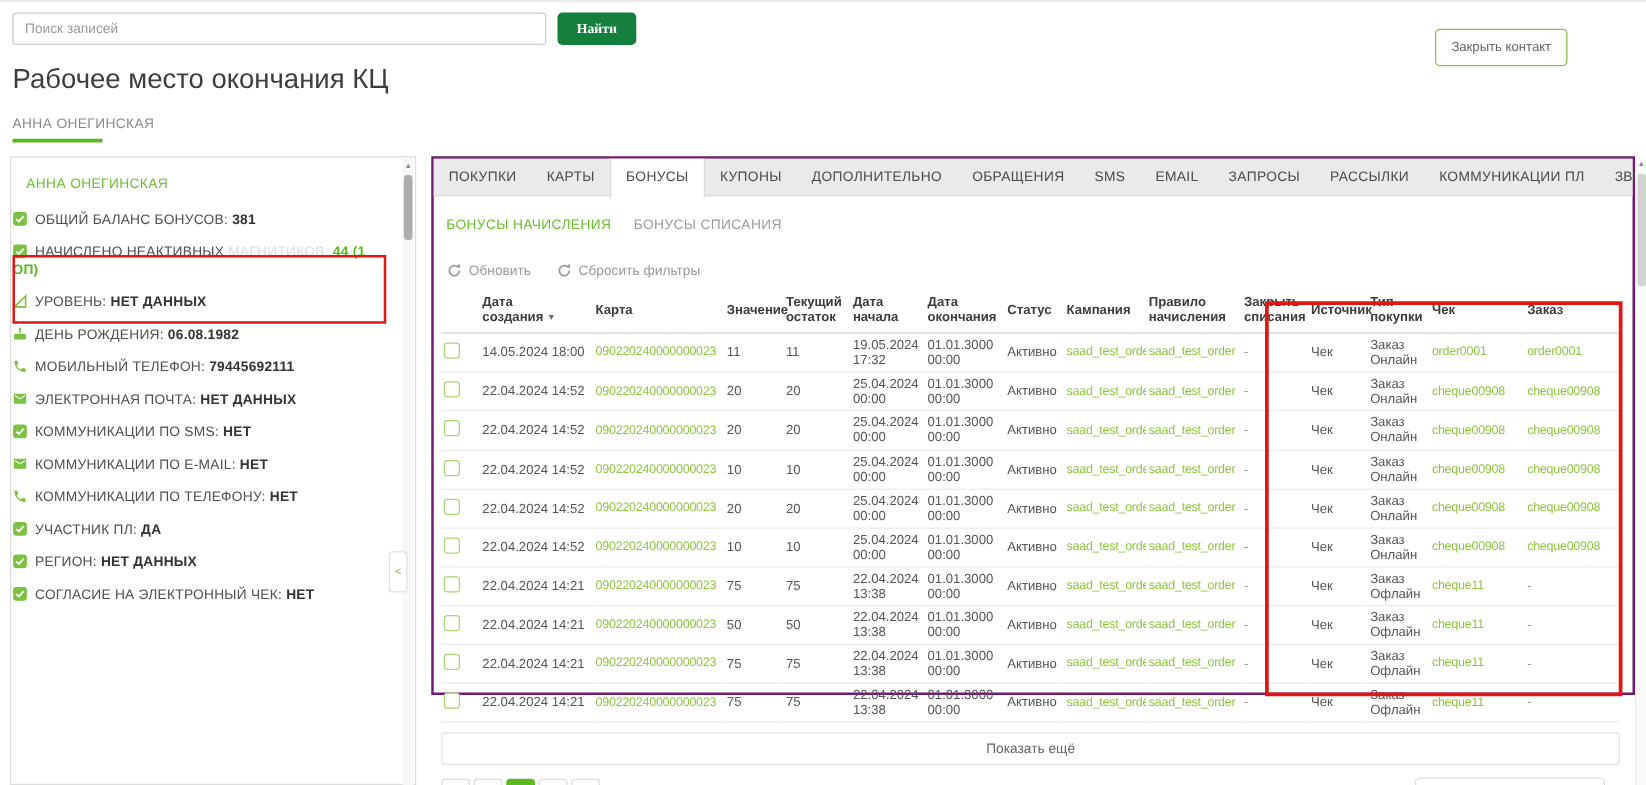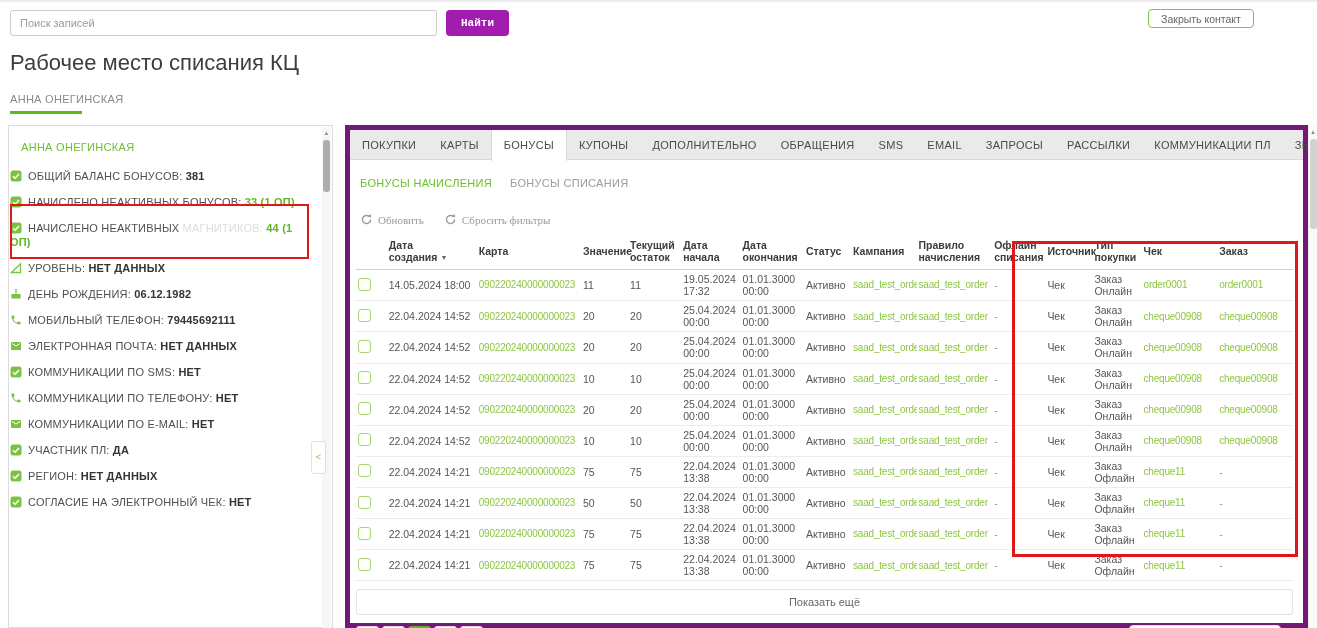--- a/index.html
+++ b/index.html
@@ -15,25 +15,25 @@
 
   
   .search-input {
     position:absolute; left:10px; top:10px; width:427px; height:26px;
     border:1px solid #ccc; border-radius:3px; padding:0 9px;
     font-size:11px; color:#333; font-family:inherit; outline:none;
   }
   .search-input::placeholder { color:#9a9a9a; }
   .find-btn {
     position:absolute; left:446px; top:10px; width:63px; height:26px;
-    background:#a21caf; border:none; border-radius:4px;
-    color:#fff; font-size:11px; font-weight:bold; font-family:Liberation Mono, monospace; cursor:pointer;
+    background:#15803d; border:none; border-radius:4px;
+    color:#fff; font-size:11px; font-weight:bold; font-family:Liberation Serif, serif; cursor:pointer;
   }
   .close-btn {
-    position:absolute; left:1148px; top:9px; width:106px; height:19px;
+    position:absolute; left:1148px; top:23px; width:106px; height:30px;
     background:#fff; border:1.5px solid #7ec63e; border-radius:4px;
     color:#666; font-size:10.5px; font-family:inherit; cursor:pointer;
   }
   .page-title { position:absolute; left:10px; top:50px; font-size:22px; font-weight:400; color:#3d3d3d; }
   .person-tab { position:absolute; left:10px; top:93px; font-size:11px; color:#8a8a8a; letter-spacing:.3px; }
   .person-underline { position:absolute; left:10px; top:111px; width:72px; height:3px; background:#5cb821; }
 
   
   .sidebar {
     position:absolute; left:8px; top:125px; width:325px; height:503px;
@@ -50,31 +50,31 @@
   .sb-scroll .arrow { display:block; text-align:center; font-size:6px; color:#8a8a8a; padding-top:3px; }
   .sb-scroll .thumb { position:absolute; left:1px; top:13px; width:7px; height:52px; background:#adadad; border-radius:3px; }
   .collapse-tab {
     position:absolute; left:311px; top:441px; width:15px; height:33px;
     background:#fff; border:1px solid #e0e0e0; border-radius:3px;
     color:#8bc34a; font-size:9px; line-height:31px; text-align:center; cursor:pointer; z-index:2;
   }
 
   
   .main {
-    position:absolute; left:345px; top:125px; width:963px; height:503px;
-    background:#fff; border:5px solid #701a75;
+    position:absolute; left:345px; top:125px; width:963px; height:431px;
+    background:#fff; border:2px solid #701a75;
   }
   .tabstrip { display:flex; background:#eaeaea; border-bottom:1px solid #d9d9d9; height:30px; }
   .tab { padding:0 12px; height:30px; line-height:30px; font-size:11px; color:#4a4a4a; letter-spacing:.3px; cursor:pointer; white-space:nowrap; }
   .tab.active { background:#fff; border-left:1px solid #d9d9d9; border-right:1px solid #d9d9d9; height:31px; margin-bottom:-1px; position:relative; z-index:1; }
   .subtabs { display:flex; gap:18px; padding:17px 10px 0 10px; }
   .subtab { font-size:11px; letter-spacing:.3px; color:#9b9b9b; cursor:pointer; }
   .subtab.active { color:#6abf2e; }
   .toolbar { display:flex; gap:20px; padding:24px 10px 2px 10px; }
-  .tbtn { display:flex; align-items:center; gap:5px; background:none; border:none; color:#9a9a9a; font-size:11px; font-family:Liberation Serif, serif; cursor:pointer; }
+  .tbtn { display:flex; align-items:center; gap:5px; background:none; border:none; color:#9a9a9a; font-size:11px; font-family:Liberation Sans, sans-serif; cursor:pointer; }
   .tbtn .ic { margin-right:0; width:13px; height:13px; vertical-align:middle; }
 
   
   .table-wrap { padding:8px 10px 0 6px; }
   table { width:100%; border-collapse:collapse; table-layout:fixed; }
   th {
     text-align:left; font-size:10.5px; font-weight:bold; color:#3c3c3c;
     padding:3px 4px 6px 2px; vertical-align:middle; line-height:1.15;
     border-bottom:1px solid #cfcfcf;
   }
@@ -114,63 +114,59 @@
 </style>
 </head>
 <body>
 
 <div class="top-strip"></div>
 
 <input class="search-input" placeholder="Поиск записей" style="">
 <button class="find-btn">Найти</button>
 <button class="close-btn">Закрыть контакт</button>
 
-<div class="page-title">Рабочее место списания КЦ</div>
+<div class="page-title">Рабочее место окончания КЦ</div>
 <div class="person-tab">АННА ОНЕГИНСКАЯ</div>
 <div class="person-underline"></div>
 
 <div class="sidebar">
   <div class="sidebar-title">АННА ОНЕГИНСКАЯ</div>
   <ul class="sidebar-list" id="sidebar-list">
       <li><span class="ic"><svg width="12" height="12" viewBox="0 0 12 12">
             <rect x="0.5" y="0.5" width="11" height="11" rx="2.5" fill="#7cc242"></rect>
             <path d="M3 6.3 L5.1 8.2 L9 3.9" stroke="#fff" stroke-width="1.5" fill="none"></path>
           </svg></span><span>ОБЩИЙ БАЛАНС БОНУСОВ:</span><span class="val"> 381</span></li>
       <li><span class="ic"><svg width="12" height="12" viewBox="0 0 12 12">
             <rect x="0.5" y="0.5" width="11" height="11" rx="2.5" fill="#7cc242"></rect>
             <path d="M3 6.3 L5.1 8.2 L9 3.9" stroke="#fff" stroke-width="1.5" fill="none"></path>
-          </svg></span><span>НАЧИСЛЕНО НЕАКТИВНЫХ БОНУСОВ:</span><span class="val green"> 33 (1 ОП)</span></li>
-      <li><span class="ic"><svg width="12" height="12" viewBox="0 0 12 12">
-            <rect x="0.5" y="0.5" width="11" height="11" rx="2.5" fill="#7cc242"></rect>
-            <path d="M3 6.3 L5.1 8.2 L9 3.9" stroke="#fff" stroke-width="1.5" fill="none"></path>
           </svg></span><span>НАЧИСЛЕНО НЕАКТИВНЫХ</span><span class="faint"> МАГНИТИКОВ:</span><span class="val green"> 44 (1 ОП)</span></li>
       <li><span class="ic"><svg width="12" height="12" viewBox="0 0 12 12">
             <path d="M1.5 10.5 L10.5 10.5 L10.5 1.8 Z" fill="none" stroke="#7cc242" stroke-width="1.3"></path>
           </svg></span><span>УРОВЕНЬ:</span><span class="val"> НЕТ ДАННЫХ</span></li>
       <li><span class="ic"><svg width="12" height="12" viewBox="0 0 12 12">
             <rect x="1.3" y="6" width="9.4" height="4.6" rx="0.8" fill="#7cc242"></rect>
             <rect x="5.4" y="3" width="1.2" height="2.6" fill="#7cc242"></rect>
             <circle cx="6" cy="1.9" r="1" fill="#7cc242"></circle>
-          </svg></span><span>ДЕНЬ РОЖДЕНИЯ:</span><span class="val"> 06.12.1982</span></li>
+          </svg></span><span>ДЕНЬ РОЖДЕНИЯ:</span><span class="val"> 06.08.1982</span></li>
       <li><span class="ic"><svg width="12" height="12" viewBox="0 0 24 24">
             <path fill="#7cc242" d="M6.62 10.79c1.44 2.83 3.76 5.14 6.59 6.59l2.2-2.2c.27-.27.67-.36 1.02-.24 1.12.37 2.33.57 3.57.57.55 0 1 .45 1 1V20c0 .55-.45 1-1 1-9.39 0-17-7.61-17-17 0-.55.45-1 1-1h3.5c.55 0 1 .45 1 1 0 1.25.2 2.45.57 3.57.11.35.03.74-.25 1.02l-2.2 2.2z"></path>
           </svg></span><span>МОБИЛЬНЫЙ ТЕЛЕФОН:</span><span class="val"> 79445692111</span></li>
       <li><span class="ic"><svg width="12" height="12" viewBox="0 0 24 24">
             <path fill="#7cc242" d="M20 4H4c-1.1 0-2 .9-2 2v12c0 1.1.9 2 2 2h16c1.1 0 2-.9 2-2V6c0-1.1-.9-2-2-2zm0 4-8 5-8-5V6l8 5 8-5v2z"></path>
           </svg></span><span>ЭЛЕКТРОННАЯ ПОЧТА:</span><span class="val"> НЕТ ДАННЫХ</span></li>
       <li><span class="ic"><svg width="12" height="12" viewBox="0 0 12 12">
             <rect x="0.5" y="0.5" width="11" height="11" rx="2.5" fill="#7cc242"></rect>
             <path d="M3 6.3 L5.1 8.2 L9 3.9" stroke="#fff" stroke-width="1.5" fill="none"></path>
           </svg></span><span>КОММУНИКАЦИИ ПО SMS:</span><span class="val"> НЕТ</span></li>
       <li><span class="ic"><svg width="12" height="12" viewBox="0 0 24 24">
+            <path fill="#7cc242" d="M20 4H4c-1.1 0-2 .9-2 2v12c0 1.1.9 2 2 2h16c1.1 0 2-.9 2-2V6c0-1.1-.9-2-2-2zm0 4-8 5-8-5V6l8 5 8-5v2z"></path>
+          </svg></span><span>КОММУНИКАЦИИ ПО E-MAIL:</span><span class="val"> НЕТ</span></li>
+      <li><span class="ic"><svg width="12" height="12" viewBox="0 0 24 24">
             <path fill="#7cc242" d="M6.62 10.79c1.44 2.83 3.76 5.14 6.59 6.59l2.2-2.2c.27-.27.67-.36 1.02-.24 1.12.37 2.33.57 3.57.57.55 0 1 .45 1 1V20c0 .55-.45 1-1 1-9.39 0-17-7.61-17-17 0-.55.45-1 1-1h3.5c.55 0 1 .45 1 1 0 1.25.2 2.45.57 3.57.11.35.03.74-.25 1.02l-2.2 2.2z"></path>
           </svg></span><span>КОММУНИКАЦИИ ПО ТЕЛЕФОНУ:</span><span class="val"> НЕТ</span></li>
-      <li><span class="ic"><svg width="12" height="12" viewBox="0 0 24 24">
-            <path fill="#7cc242" d="M20 4H4c-1.1 0-2 .9-2 2v12c0 1.1.9 2 2 2h16c1.1 0 2-.9 2-2V6c0-1.1-.9-2-2-2zm0 4-8 5-8-5V6l8 5 8-5v2z"></path>
-          </svg></span><span>КОММУНИКАЦИИ ПО E-MAIL:</span><span class="val"> НЕТ</span></li>
       <li><span class="ic"><svg width="12" height="12" viewBox="0 0 12 12">
             <rect x="0.5" y="0.5" width="11" height="11" rx="2.5" fill="#7cc242"></rect>
             <path d="M3 6.3 L5.1 8.2 L9 3.9" stroke="#fff" stroke-width="1.5" fill="none"></path>
           </svg></span><span>УЧАСТНИК ПЛ:</span><span class="val"> ДА</span></li>
       <li><span class="ic"><svg width="12" height="12" viewBox="0 0 12 12">
             <rect x="0.5" y="0.5" width="11" height="11" rx="2.5" fill="#7cc242"></rect>
             <path d="M3 6.3 L5.1 8.2 L9 3.9" stroke="#fff" stroke-width="1.5" fill="none"></path>
           </svg></span><span>РЕГИОН:</span><span class="val"> НЕТ ДАННЫХ</span></li>
       <li><span class="ic"><svg width="12" height="12" viewBox="0 0 12 12">
             <rect x="0.5" y="0.5" width="11" height="11" rx="2.5" fill="#7cc242"></rect>
@@ -245,21 +241,21 @@
             <th></th>
             <th><span>Дата создания</span><span class="sort">▼</span></th>
             <th><span>Карта</span></th>
             <th><span>Значение</span></th>
             <th><span>Текущий остаток</span></th>
             <th><span>Дата начала</span></th>
             <th><span>Дата окончания</span></th>
             <th><span>Статус</span></th>
             <th><span>Кампания</span></th>
             <th><span>Правило начисления</span></th>
-            <th><span>Офлайн списания</span></th>
+            <th><span>Закрыть списания</span></th>
             <th><span>Источник</span></th>
             <th><span>Тип покупки</span></th>
             <th><span>Чек</span></th>
             <th><span>Заказ</span></th>
           </tr>
         </thead>
       <tbody id="tbody">
           <tr>
             <td><span class="cb"></span></td>
             <td>14.05.2024 18:00</td>

